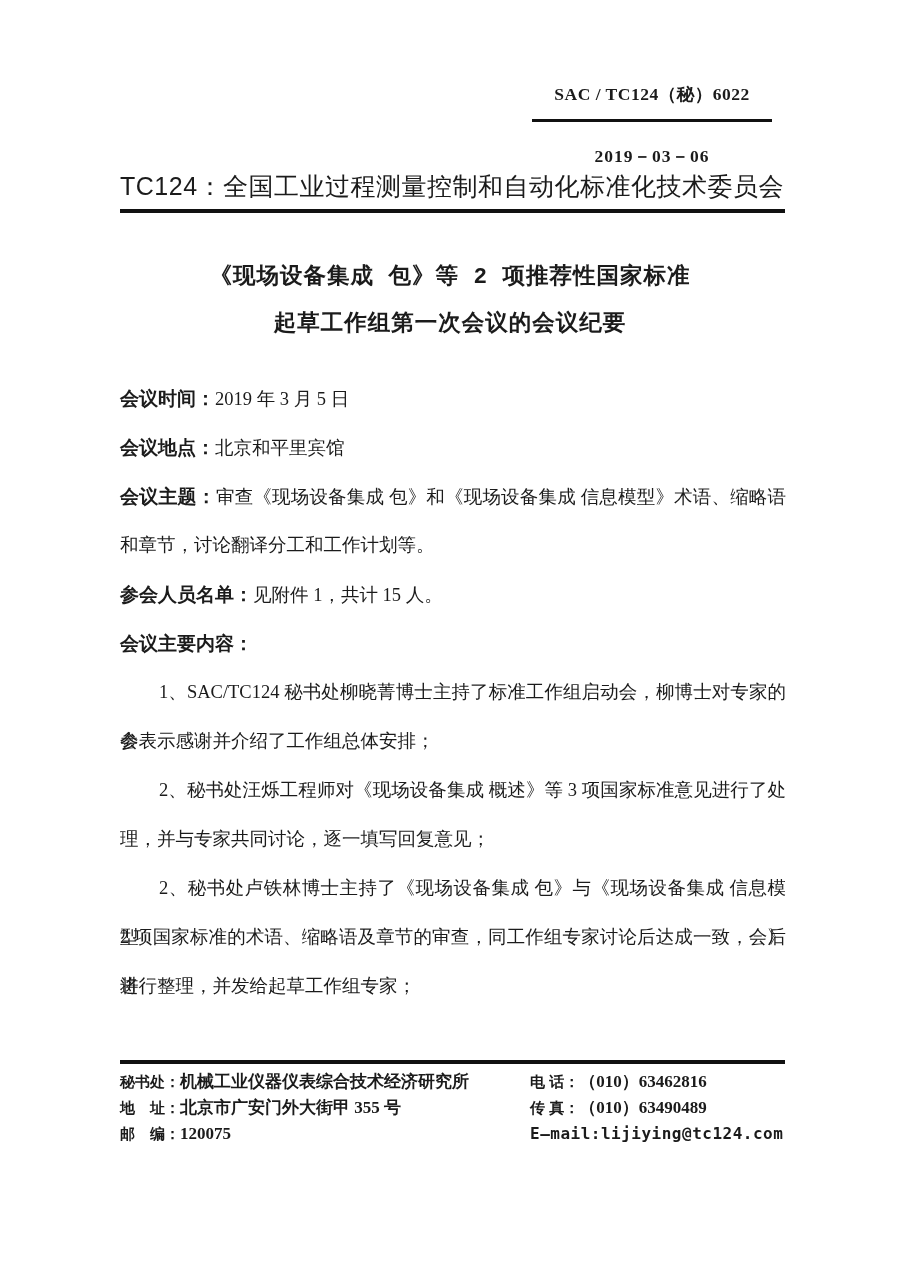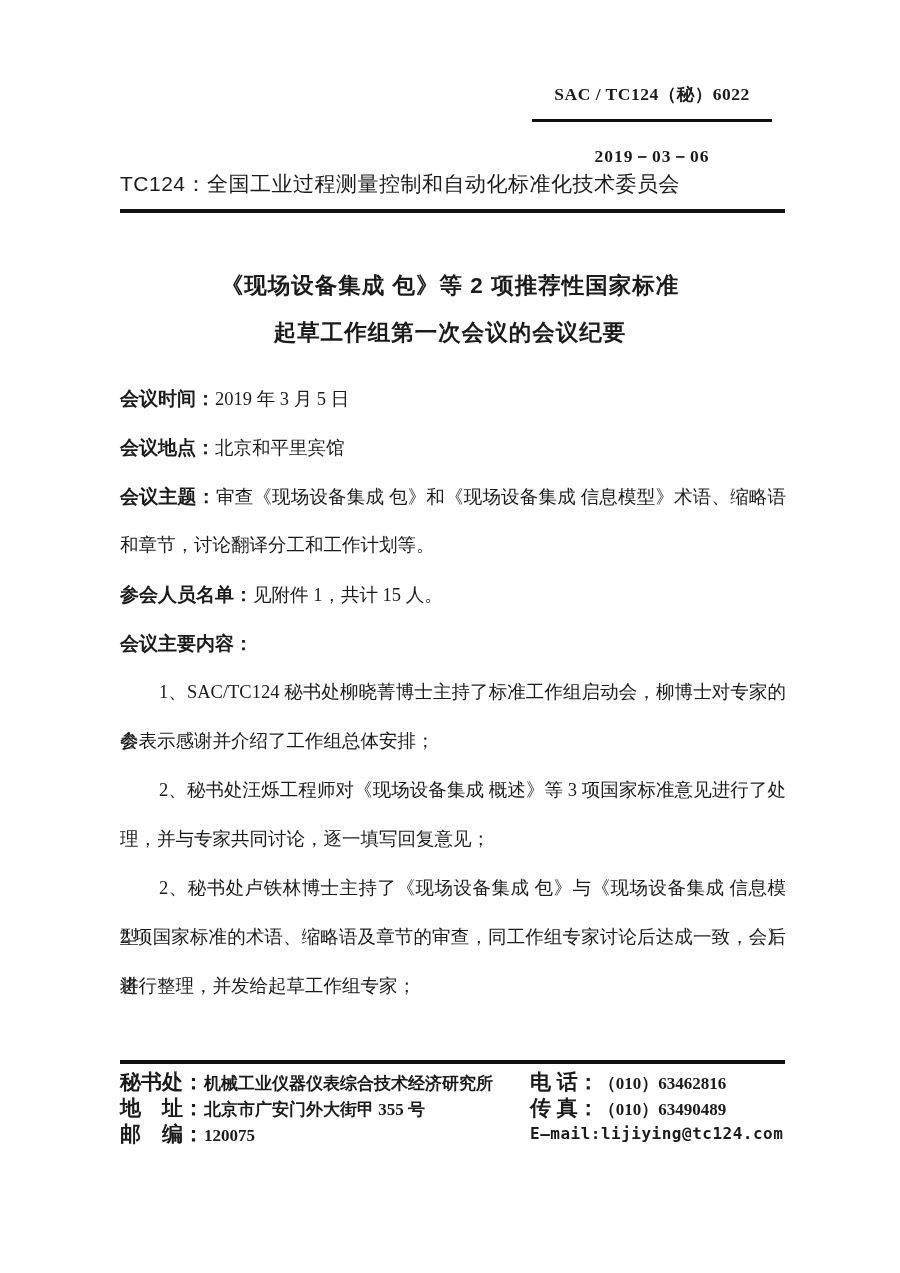--- a/index.html
+++ b/index.html
@@ -27,32 +27,32 @@
   .issue-date {
     font-family:"Liberation Serif","DejaVu Serif",serif;
     font-weight:700; font-size:17.5px; letter-spacing:1px;
     padding-top:22px;
   }
 
   
   .committee {
     position:absolute; top:170px; left:120px; width:700px;
     font-family:"Liberation Sans","DejaVu Sans",sans-serif;
-    font-size:21px; letter-spacing:0.5px; white-space:nowrap;
+    font-size:25px; letter-spacing:0.5px; white-space:nowrap;
   }
   .header-rule {
     position:absolute; top:209px; left:120px; width:665px; height:4px;
     background:#111;
   }
 
   
   .title-block {
-    position:absolute; top:262px; left:0; width:900px;
+    position:absolute; top:254px; left:0; width:900px;
     text-align:center;
-    font-family:Liberation Sans, sans-serif;
+    font-family:Liberation Mono, monospace;
     font-weight:700; font-size:22.5px; letter-spacing:1px;
   }
   .title-block .title-line { line-height:47px; }
 
   
   .body-block {
     position:absolute; top:374px; left:120px; width:666px;
     font-size:18.5px;
   }
   .line { line-height:49px; height:49px; white-space:normal; }
@@ -69,21 +69,21 @@
     background:#111;
   }
   .footer {
     position:absolute; top:1069px; left:120px; width:680px;
     display:flex; flex-direction:row;
     font-size:17px; font-weight:700;
   }
   .footer-col-left  { width:410px; }
   .footer-col-right { flex:1; }
   .footer-row { line-height:26px; height:26px; white-space:nowrap; }
-  .footer .lbl { font-size:21px; }
+  .footer .lbl { font-size:15px; }
   .footer-val { font-family:"Liberation Serif","DejaVu Serif",serif; font-weight:700; }
   .email {
     font-family:"DejaVu Sans Mono","Liberation Mono",monospace;
     font-weight:700; font-size:16px; letter-spacing:0.5px;
   }
 </style>
 </head>
 <body>
 
 <div class="page">

